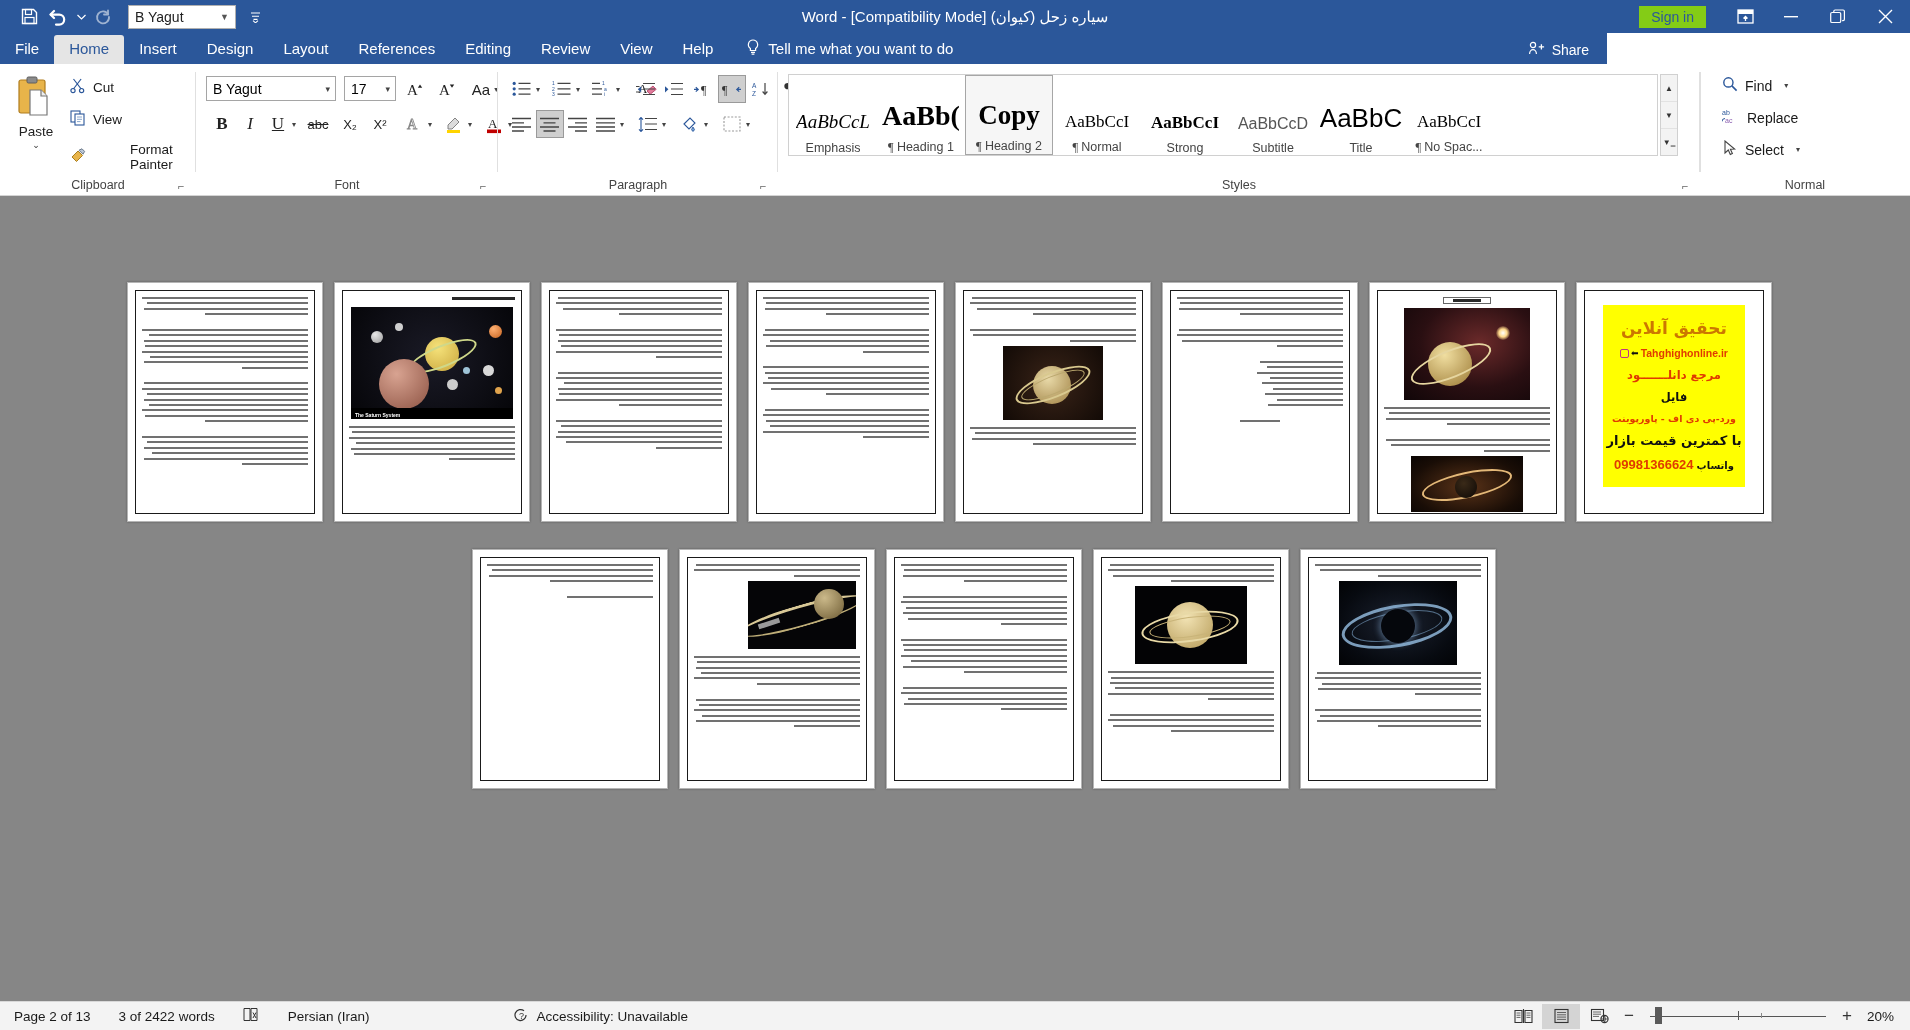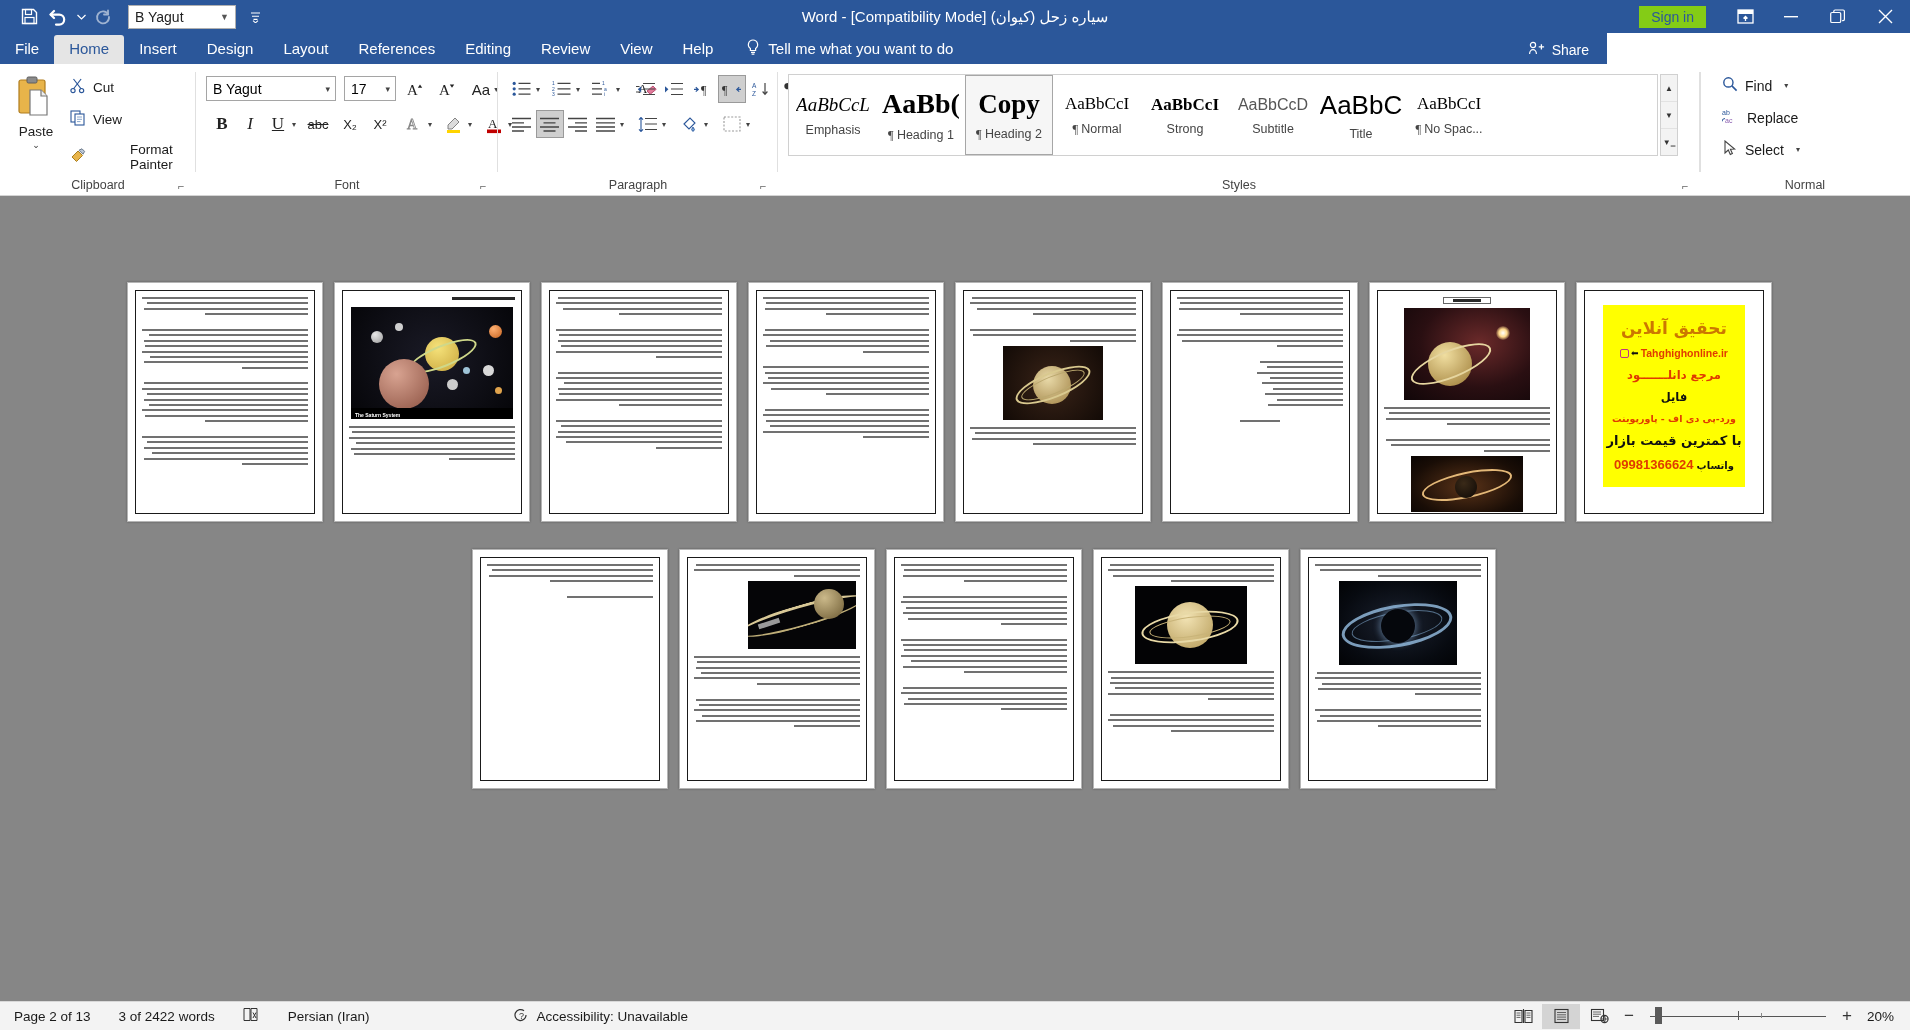--- a/index.html
+++ b/index.html
@@ -128,21 +128,21 @@
   #g-paragraph { left: 498px; width: 280px; }
   
   #g-styles { left: 778px; width: 922px; }
   .styles-gallery {
     position: absolute; left: 10px; top: 10px; width: 870px; height: 82px;
     border: 1px solid #d0d0d0; background: #fff;
     display: flex; align-items: stretch;
   }
   .style-item {
     width: 88px; display: flex; flex-direction: column; align-items: center;
-    justify-content: center; padding-top: 2px;
+    justify-content: flex-end; padding-top: 2px;
   }
   .style-item.sel { border: 1px solid #a6a6a6; background: #f6f6f6; }
   .style-item .preview {
     font-family: "Liberation Serif", serif; color: #000;
     white-space: nowrap; overflow: hidden; text-overflow: clip;
     max-width: 84px; line-height: 1.1;
   }
   .style-item .sname {
     font-size: 12.5px; color: #444; margin-top: 8px; white-space: nowrap;
     overflow: hidden; max-width: 86px; text-align: center;

